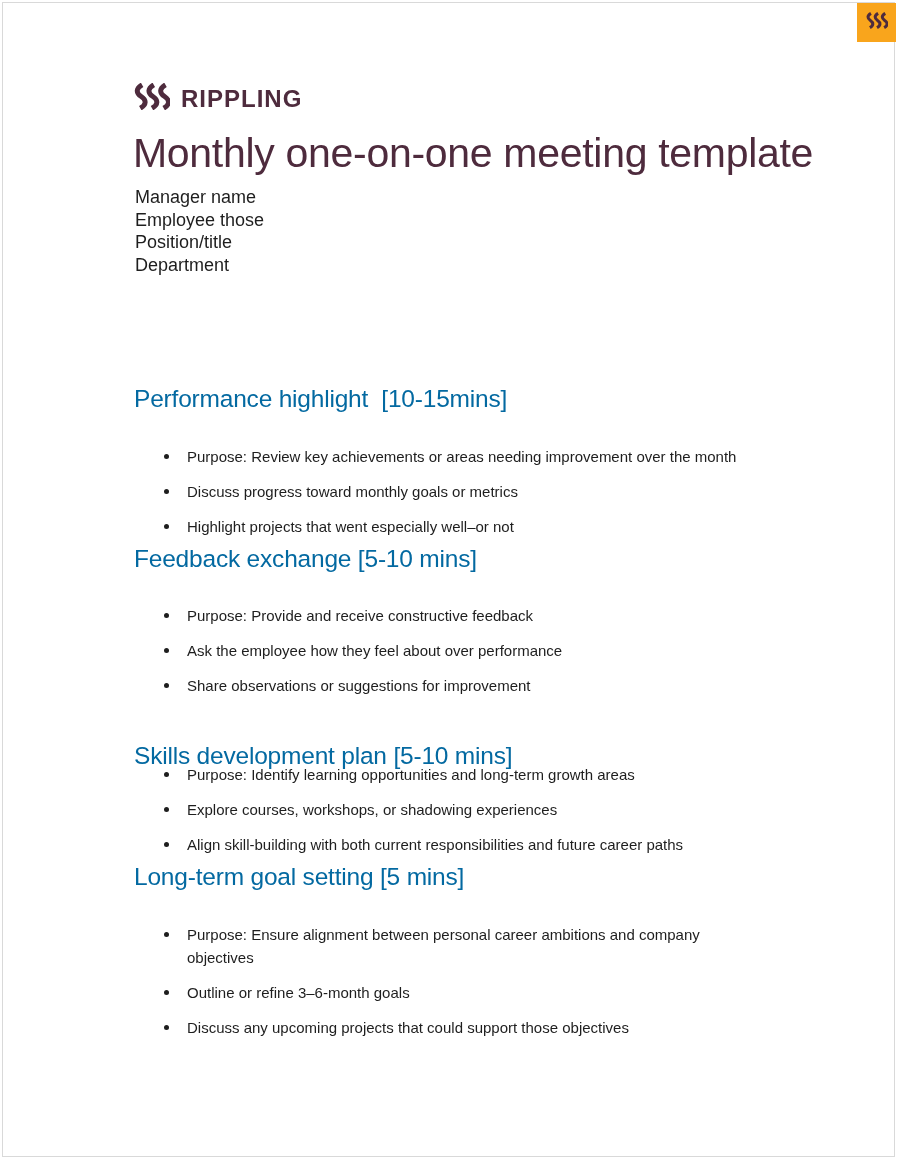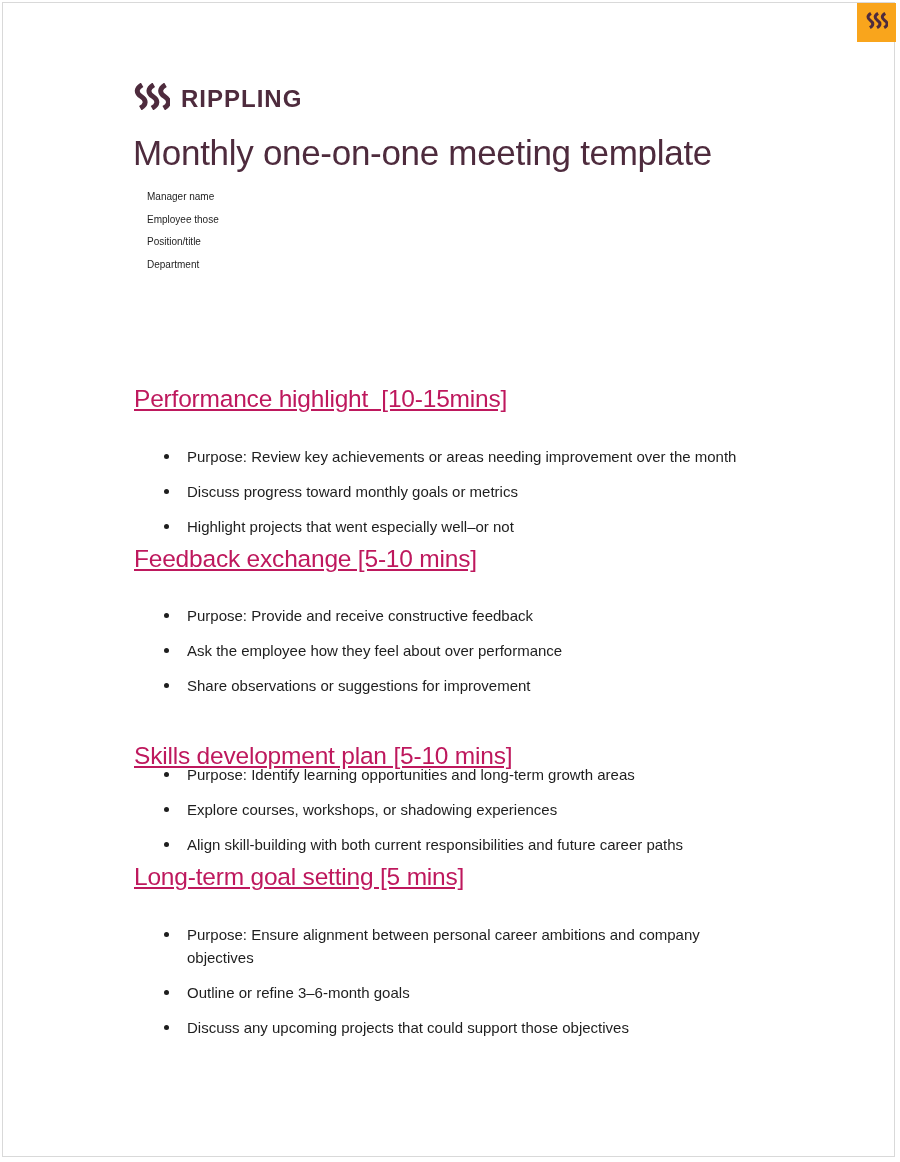--- a/index.html
+++ b/index.html
@@ -48,46 +48,44 @@
     font-size: 24px;
     font-weight: 700;
     letter-spacing: 1px;
     color: #4e2b3d;
     line-height: 27px;
   }
   .doc-title {
     position: absolute;
     left: 133px;
     top: 133px;
-    font-size: 35px;
+    font-size: 41px;
     font-weight: 400;
     color: #4e2b3d;
     line-height: 40px;
     letter-spacing: -0.3px;
     white-space: pre-wrap;
   }
   .meta-list {
     position: absolute;
     left: 135px;
     top: 186px;
-    font-size: 10px;
+    font-size: 18px;
     line-height: 22.7px;
     color: #1e1e1e;
-    margin-left: 12px;
   }
   .section-heading {
     position: absolute;
     left: 134px;
     font-size: 24.5px;
     font-weight: 400;
-    color: #be185d;
+    color: #0369a1;
     line-height: 30px;
     letter-spacing: -0.2px;
     white-space: pre-wrap;
-    text-decoration: underline;
   }
   .bullet-list {
     position: absolute;
     left: 135px;
     margin: 0;
     padding: 0;
     list-style: none;
     width: 660px;
   }
   .bullet-list li {

